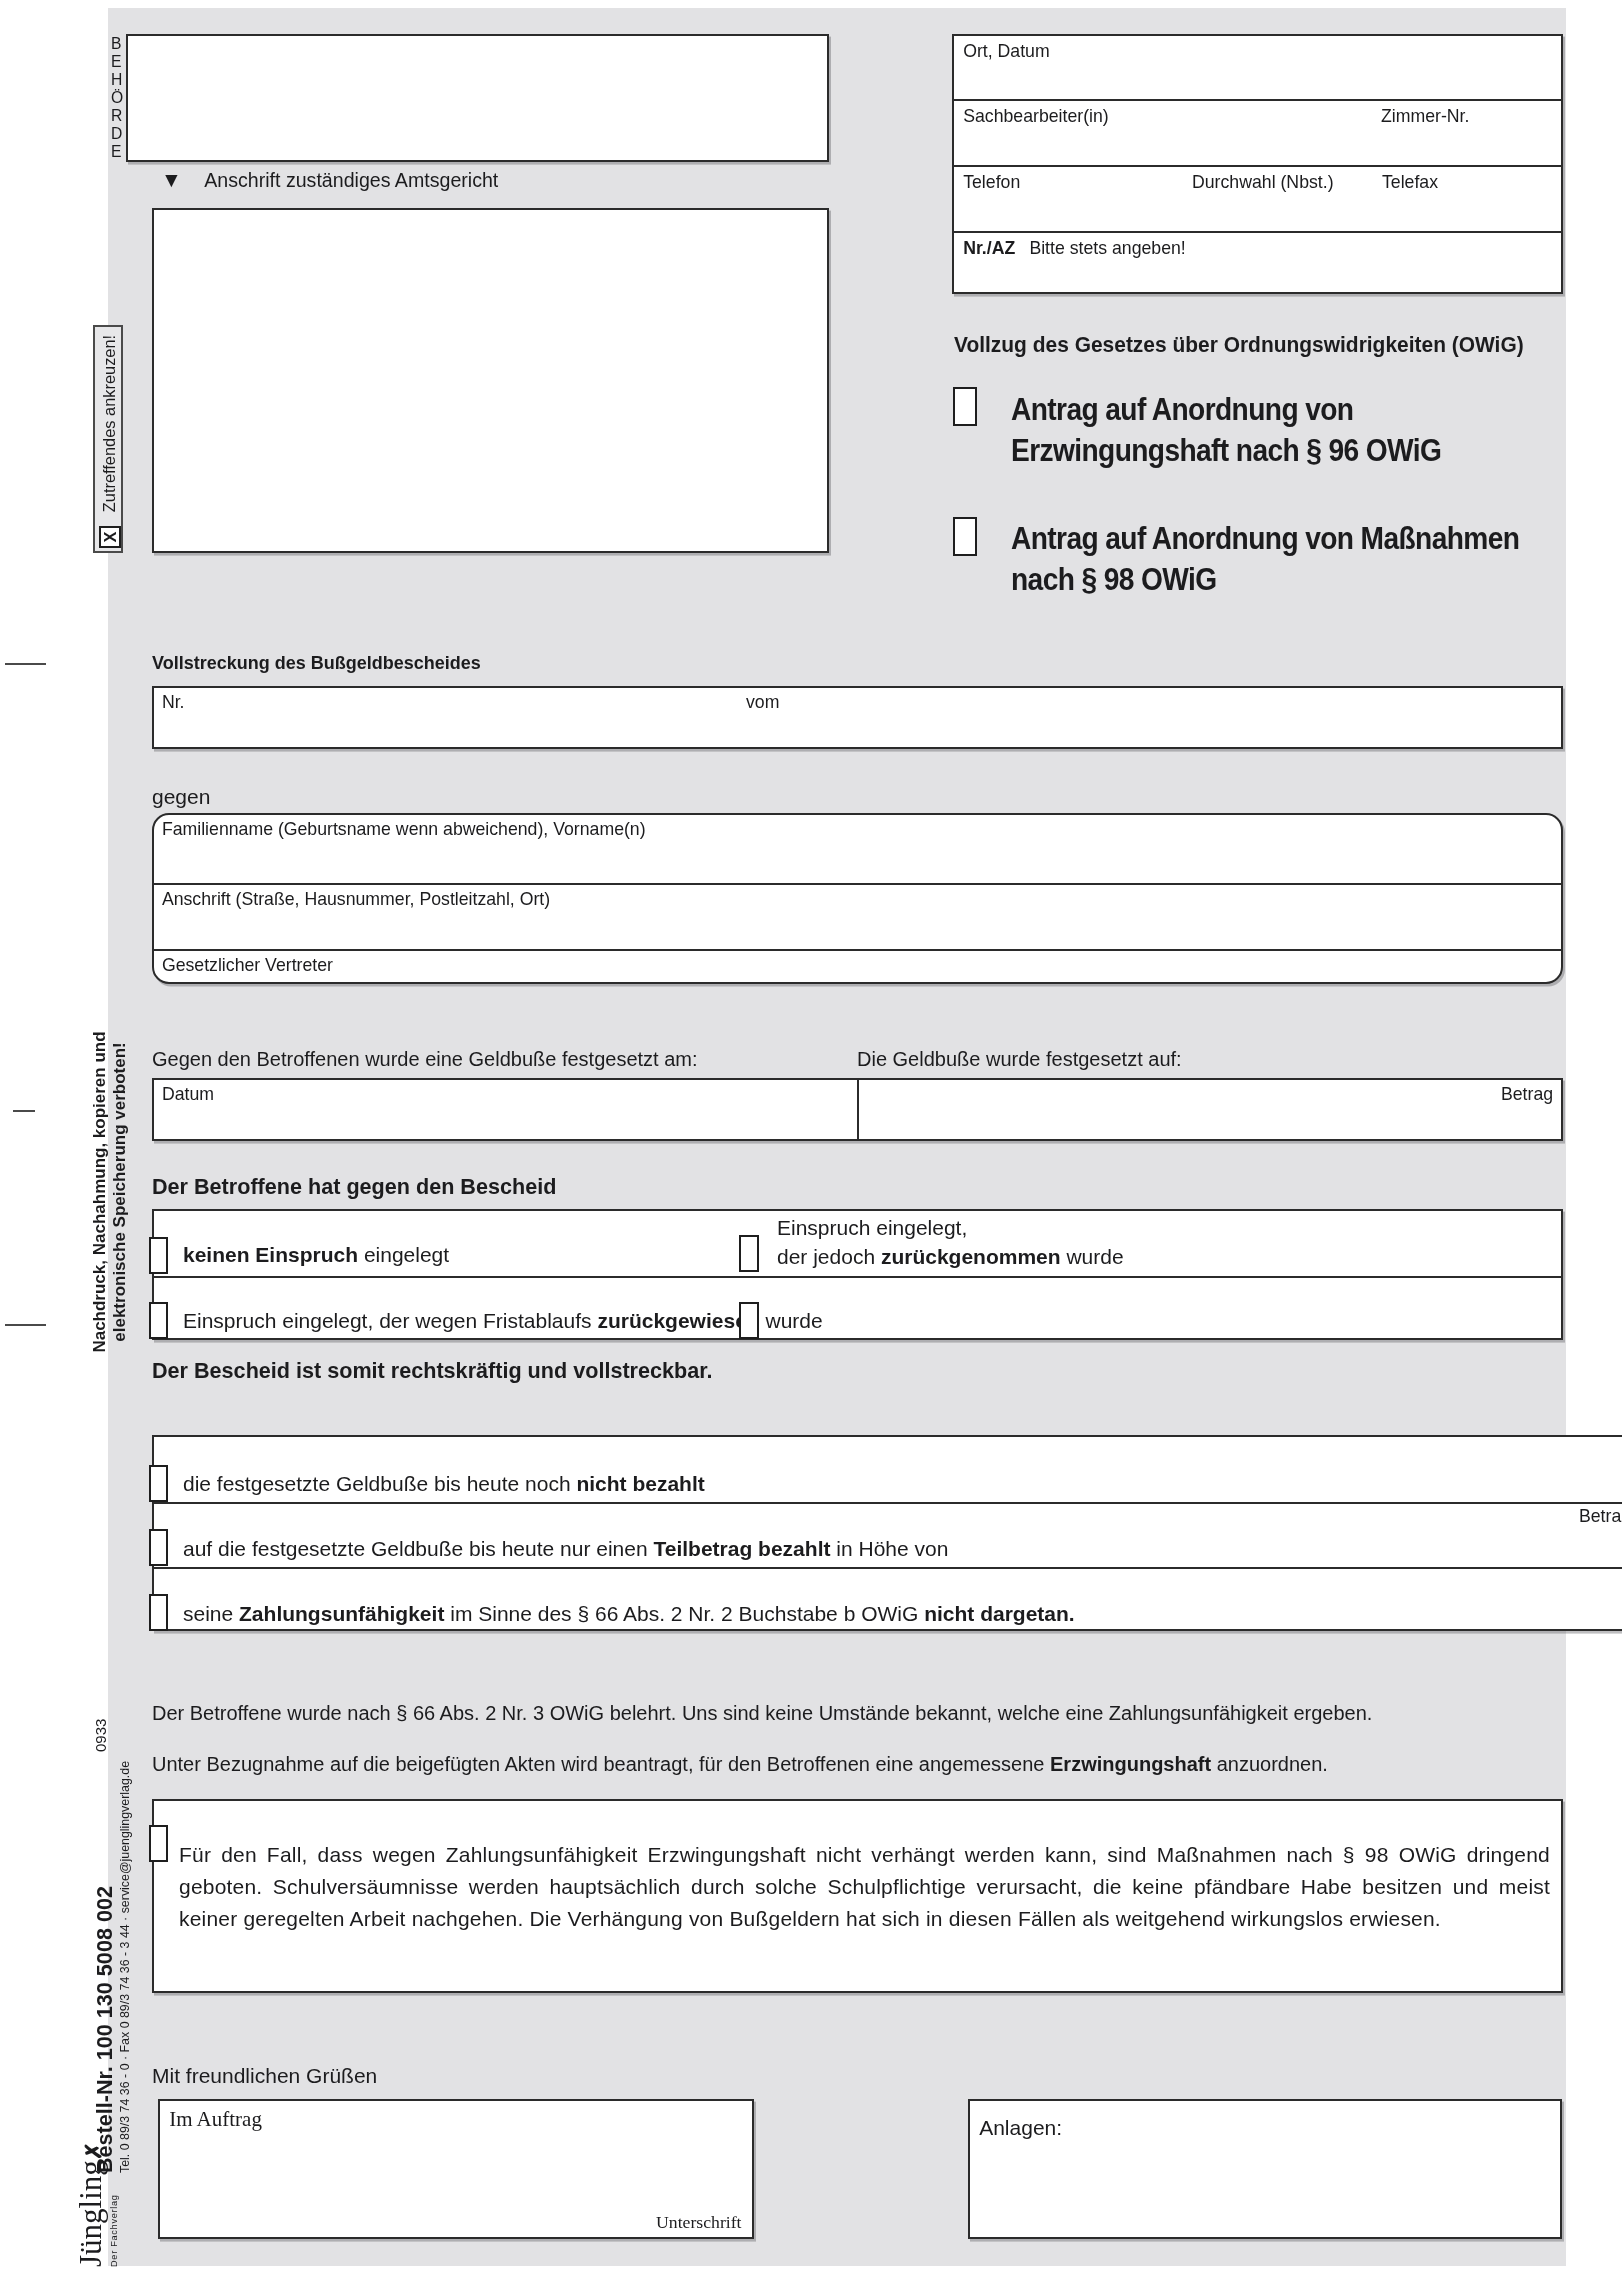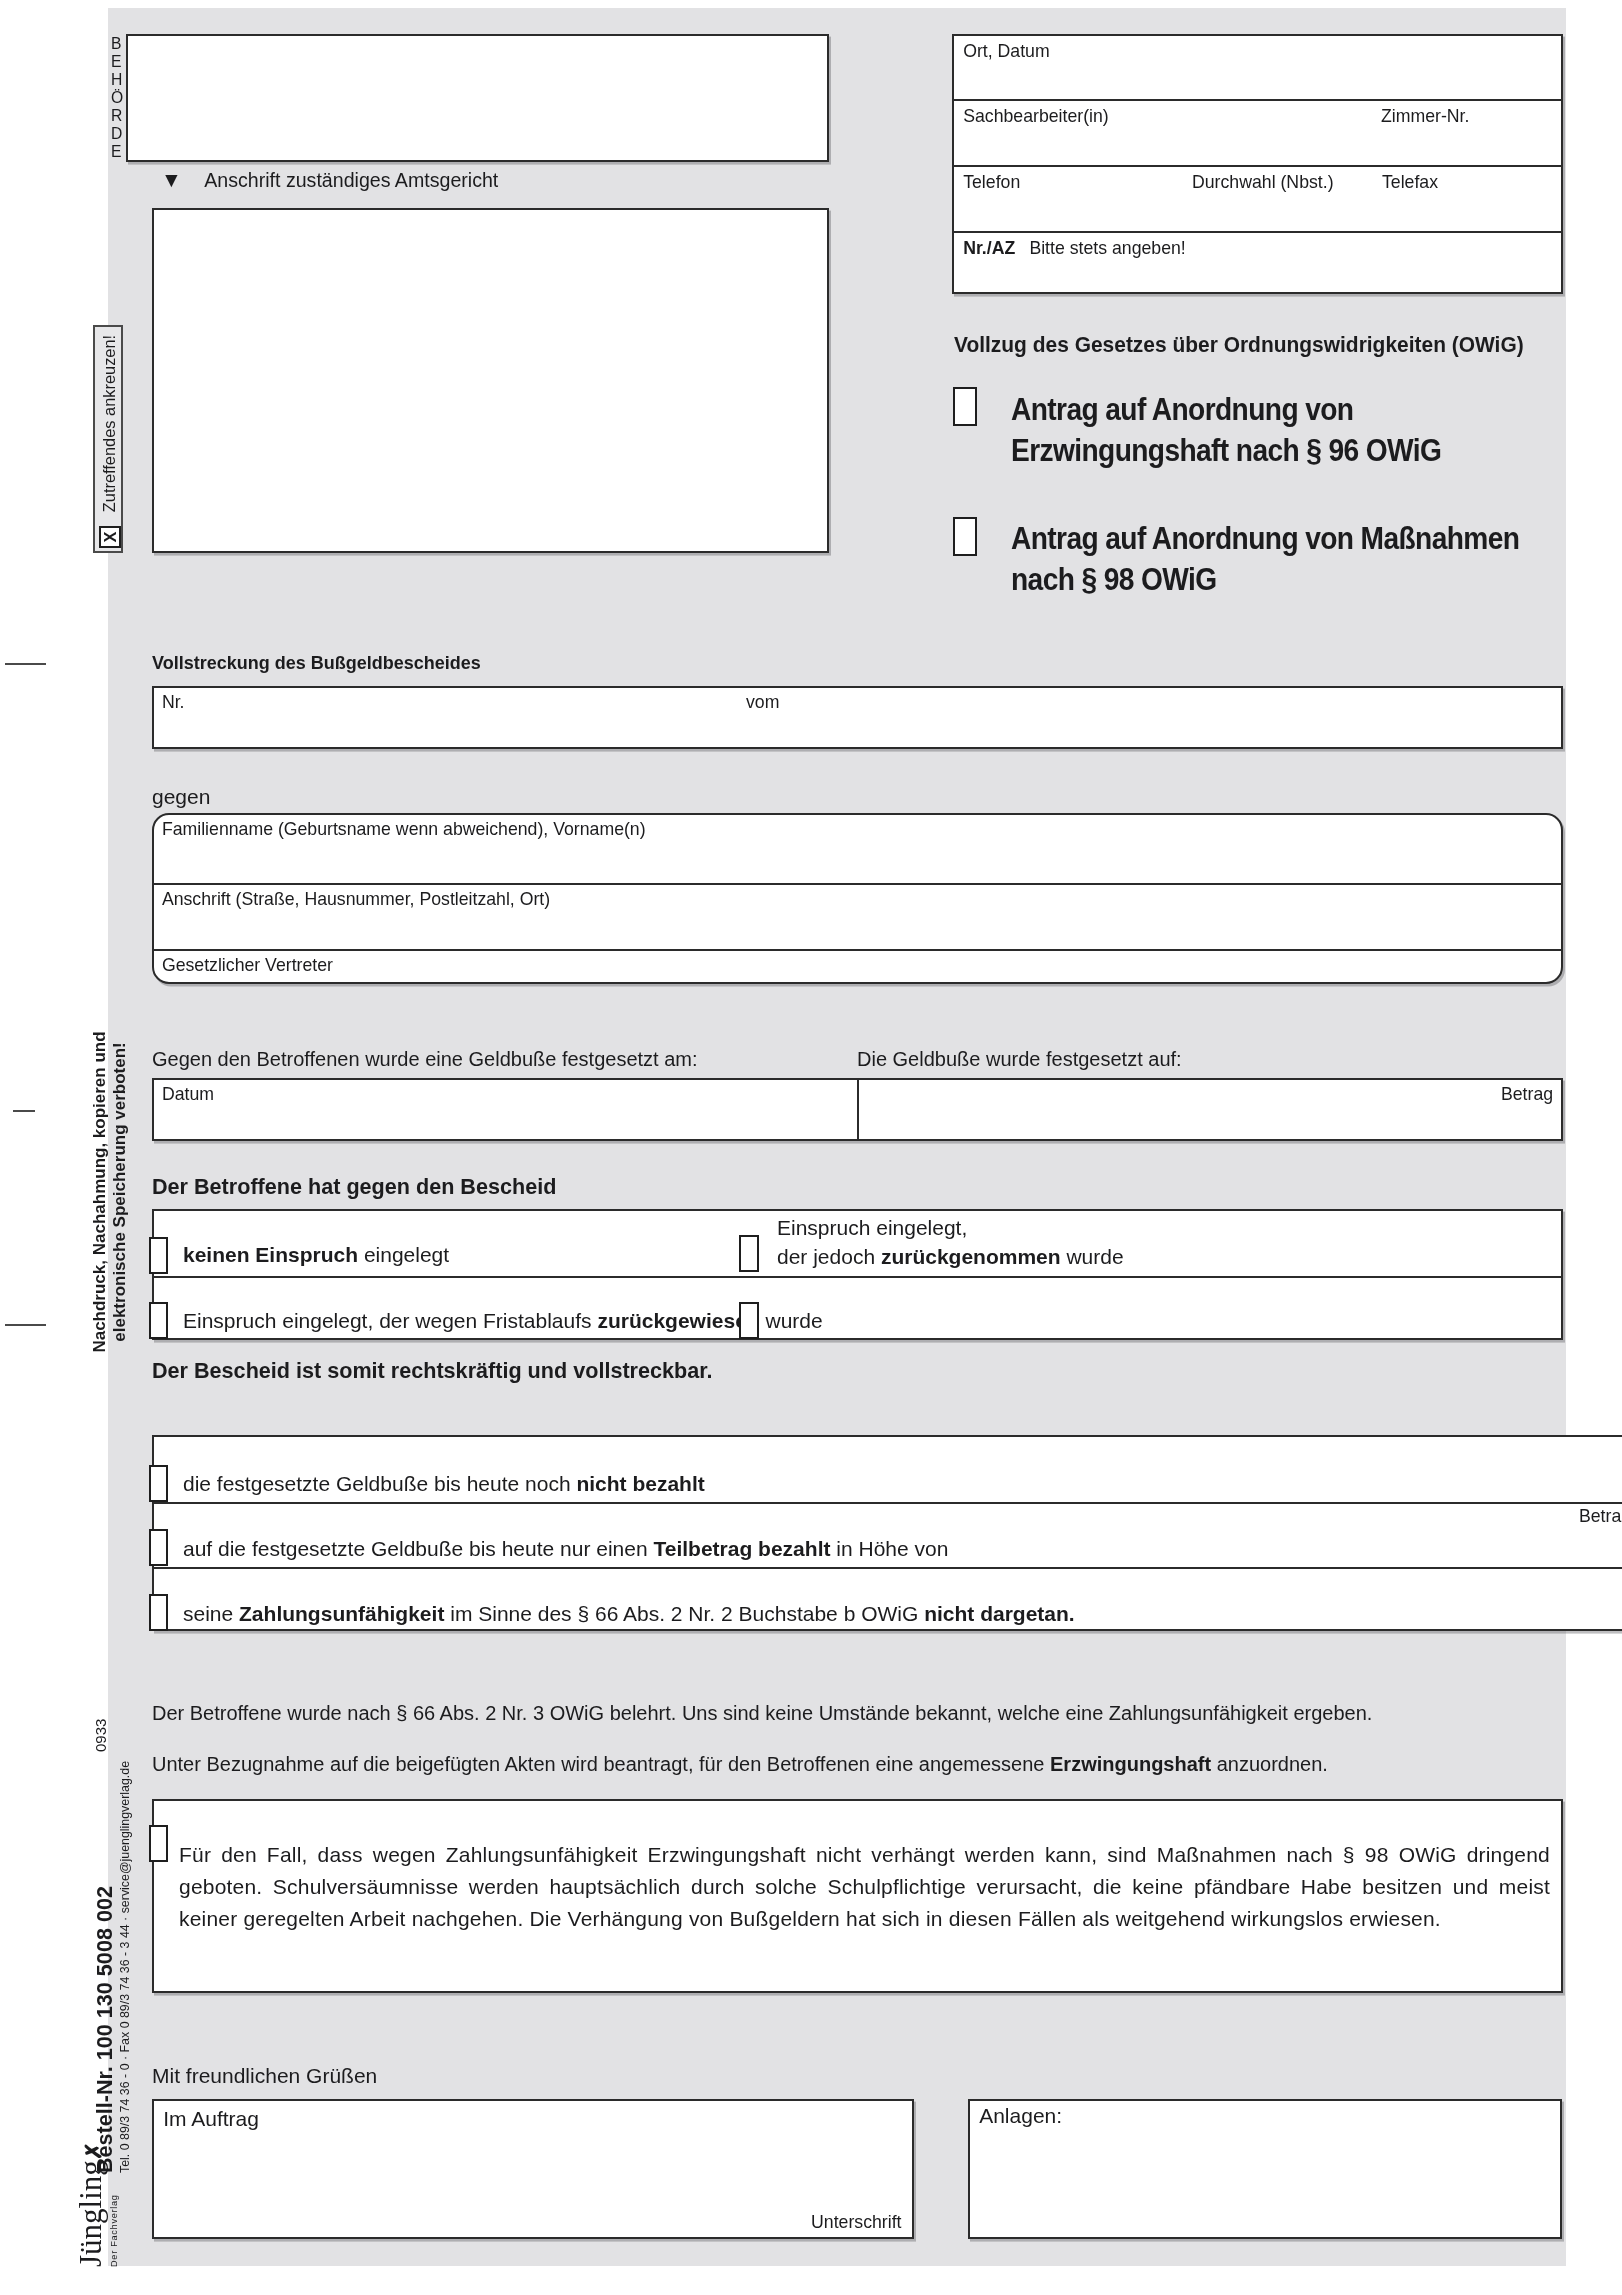--- a/index.html
+++ b/index.html
@@ -192,26 +192,26 @@
   <div class="abs txt31" style="left:152px;top:1751px;width:1411px;">
     <span>Unter Bezugnahme auf die beigefügten Akten wird beantragt, für den Betroffenen eine angemessene </span><b>Erzwingungshaft</b><span> anzuordnen.</span>
   </div>
 
   <div class="box" style="left:152px;top:1799px;width:1411px;height:194px;">
     <div class="cb" style="left:-5.2px;top:24px;"></div>
     <div class="abs" style="left:25px;top:38px;width:1371px;font-size:21px;line-height:32px;text-align:justify;letter-spacing:0.2px;">Für den Fall, dass wegen Zahlungsunfähigkeit Erzwingungshaft nicht verhängt werden kann, sind Maßnahmen nach § 98 OWiG dringend geboten. Schulversäumnisse werden hauptsächlich durch solche Schulpflichtige verursacht, die keine pfändbare Habe besitzen und meist keiner geregelten Arbeit nachgehen. Die Verhängung von Bußgeldern hat sich in diesen Fällen als weitgehend wirkungslos erwiesen.</div>
   </div>
 
   <div class="abs txt32" style="left:152px;top:2063px;">Mit freundlichen Grüßen</div>
-  <div class="box" style="left:152px;top:2099px;width:762px;height:140px;">
+  <div class="box" style="left:158px;top:2099px;width:596px;height:140px;font-family:Liberation Serif, serif;">
     <div class="abs txt32" style="left:9.2px;top:5.2px;">Im Auftrag</div>
     <div class="abs lbl" style="right:10.5px;bottom:5.2px;margin-left:44px;">Unterschrift</div>
   </div>
   <div class="box" style="left:968px;top:2099px;width:594px;height:140px;">
-    <div class="abs txt32" style="left:9.2px;top:2px;">Anlagen:</div>
+    <div class="abs txt32" style="left:9.2px;top:14px;">Anlagen:</div>
   </div>
 
   <div class="rot" style="left:90px;top:989px;width:406px;transform:translateY(406px) rotate(-90deg);text-align:center;font-weight:bold;font-size:17px;line-height:20px;">
     <span style="display:block;">Nachdruck, Nachahmung, kopieren und</span>
     <span style="display:block;">elektronische Speicherung verboten!</span>
   </div>
 
   <div class="rot" style="left:92px;top:1710px;width:42px;transform:translateY(42px) rotate(-90deg);font-size:15px;">0933</div>
 
   <div class="rot" style="left:92px;top:1754px;width:419px;transform:translateY(419px) rotate(-90deg);">

